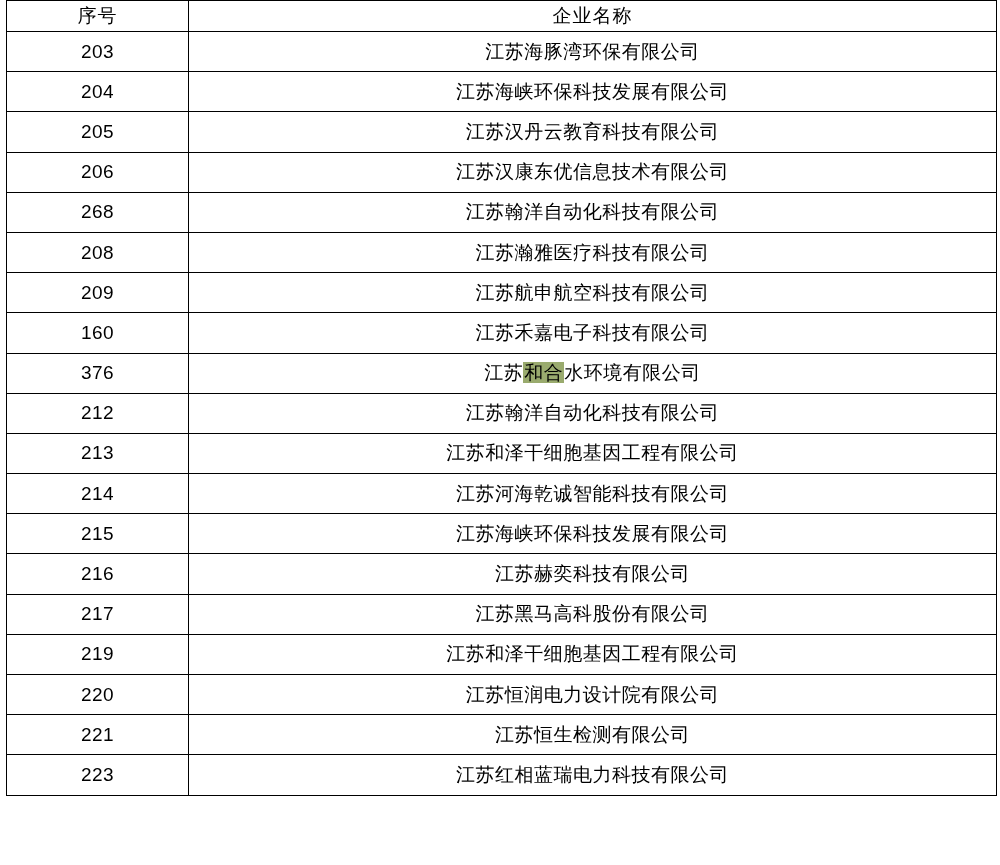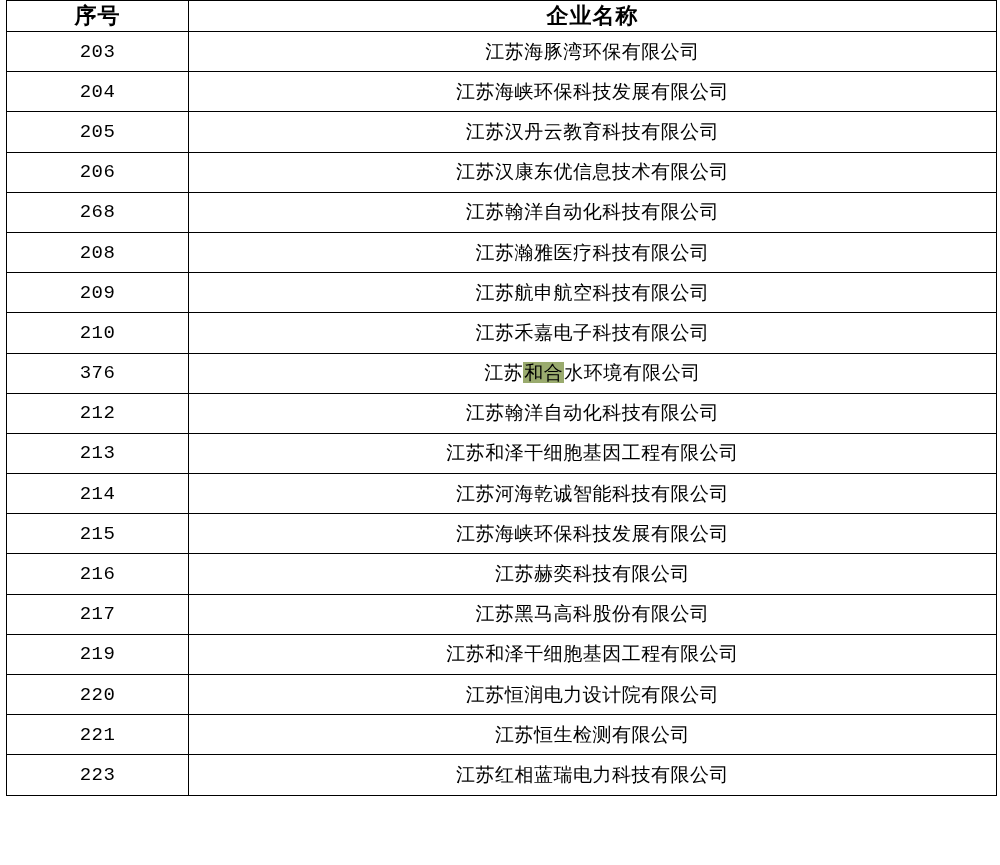--- a/index.html
+++ b/index.html
@@ -32,32 +32,32 @@
   table.company-table th,
   table.company-table td {
     border: 1.5px solid #000000;
     text-align: center;
     vertical-align: middle;
     padding: 0;
     background: #ffffff;
   }
   table.company-table thead th {
     height: 30px;
-    font-size: 22px;
-    font-weight: bold;
+    font-size: 19px;
+    font-weight: normal;
     letter-spacing: 1px;
   }
   table.company-table tbody td {
     height: 39.2px;
     font-size: 19px;
     font-weight: normal;
     letter-spacing: 0.5px;
   }
   td.idx {
-    font-family: Liberation Mono, monospace;
+    font-family: Liberation Sans, sans-serif;
     font-size: 18px;
   }
   td.name {
     font-size: 19px;
   }
   .hl {
     background: #9aab6e;
     padding: 0 1px;
   }
 </style>
@@ -99,21 +99,21 @@
         </tr>
         <tr>
           <td class="idx">208</td>
           <td class="name">江苏瀚雅医疗科技有限公司</td>
         </tr>
         <tr>
           <td class="idx">209</td>
           <td class="name">江苏航申航空科技有限公司</td>
         </tr>
         <tr>
-          <td class="idx">210</td>
+          <td class="idx">160</td>
           <td class="name">江苏禾嘉电子科技有限公司</td>
         </tr>
         <tr>
           <td class="idx">376</td>
           <td class="name">江苏<span class="hl" style="background: rgb(154, 171, 110);">和合</span>水环境有限公司</td>
         </tr>
         <tr>
           <td class="idx">212</td>
           <td class="name">江苏翰洋自动化科技有限公司</td>
         </tr>

